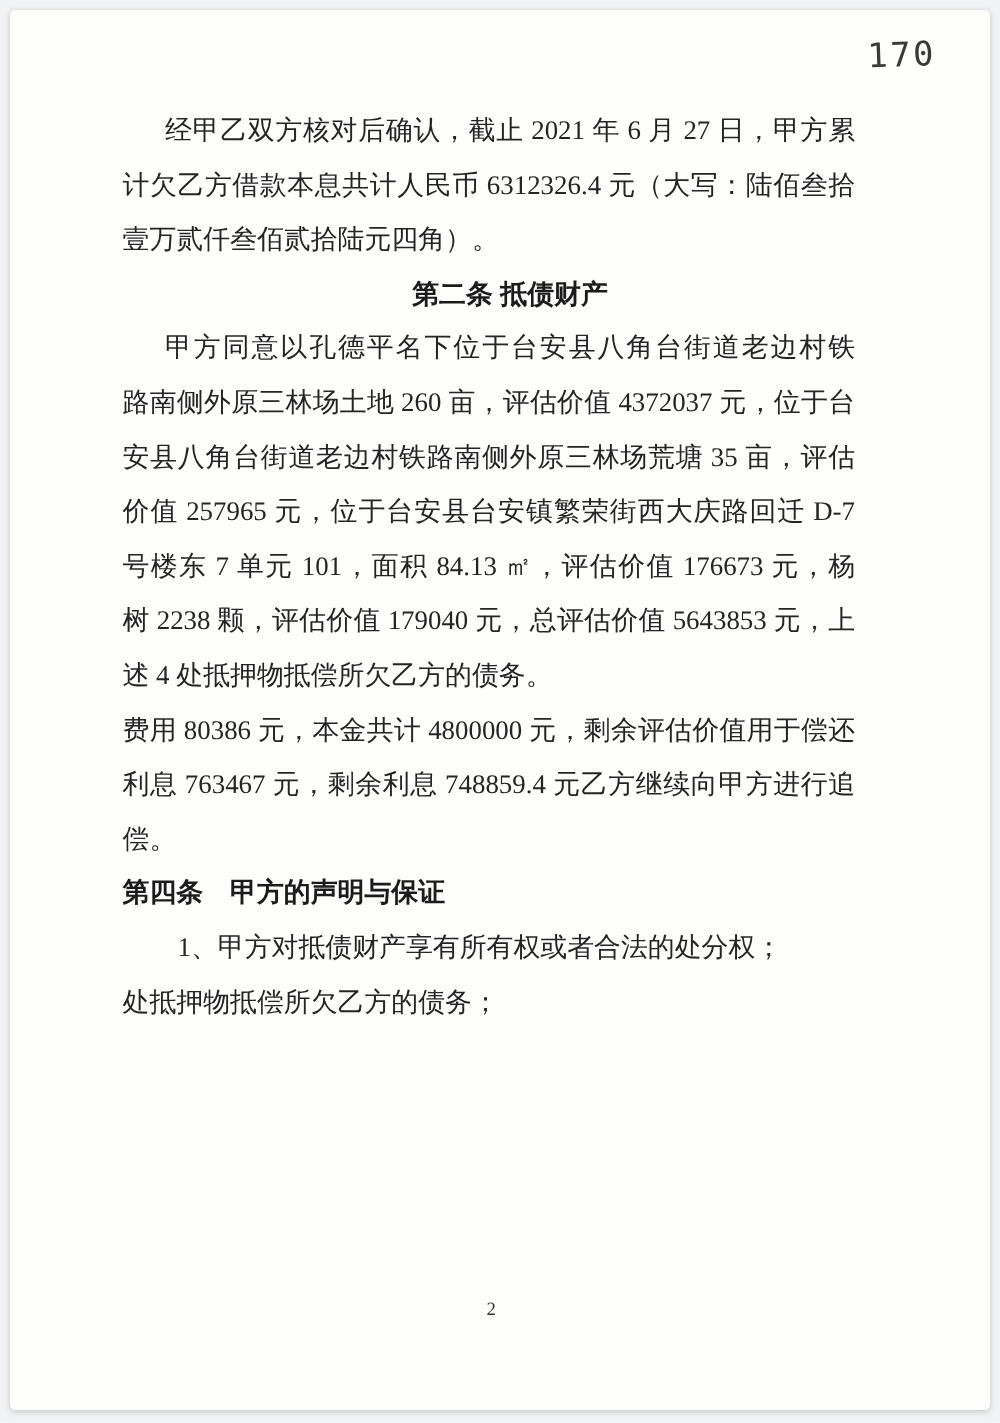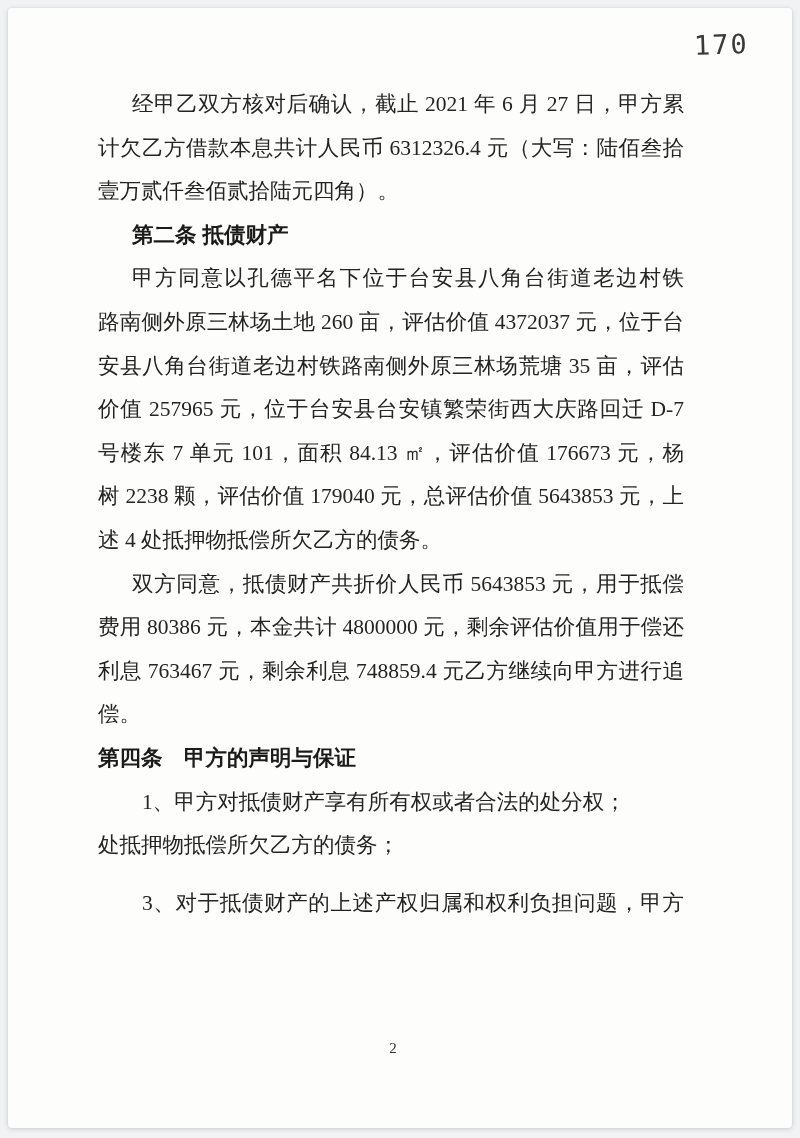--- a/index.html
+++ b/index.html
@@ -40,21 +40,21 @@
     height: 43.6px;
     line-height: 43.6px;
     overflow: hidden;
     text-align: left;
   }
   .fill {
     text-align: justify;
     text-align-last: justify;
     text-justify: inter-character;
   }
-  .indent { text-indent: 34px; }
+  .indent { text-indent: 34px; text-align: center; }
   .item   { text-indent: 44px; }
   .gap    { margin-top: 14px; }
   .heading {
     font-weight: bold;
     color: #1b1b1b;
     font-family: "Liberation Sans", "DejaVu Sans", sans-serif;
   }
   .footer {
     position: absolute;
     left: 0; top: 1030px;
@@ -77,25 +77,23 @@
     <div class="line fill">计欠乙方借款本息共计人民币 6312326.4 元（大写：陆佰叁拾</div>
     <div class="line">壹万贰仟叁佰贰拾陆元四角）。</div>
     <div class="line heading indent">第二条 抵债财产</div>
     <div class="line fill indent">甲方同意以孔德平名下位于台安县八角台街道老边村铁</div>
     <div class="line fill">路南侧外原三林场土地 260 亩，评估价值 4372037 元，位于台</div>
     <div class="line fill">安县八角台街道老边村铁路南侧外原三林场荒塘 35 亩，评估</div>
     <div class="line fill">价值 257965 元，位于台安县台安镇繁荣街西大庆路回迁 D-7</div>
     <div class="line fill">号楼东 7 单元 101，面积 84.13 ㎡，评估价值 176673 元，杨</div>
     <div class="line fill">树 2238 颗，评估价值 179040 元，总评估价值 5643853 元，上</div>
     <div class="line">述 4 处抵押物抵偿所欠乙方的债务。</div>
-    <div class="line fill indent">双方同意，抵债财产共折价人民币 5643853 元，用于抵偿</div>
     <div class="line fill">费用 80386 元，本金共计 4800000 元，剩余评估价值用于偿还</div>
     <div class="line fill">利息 763467 元，剩余利息 748859.4 元乙方继续向甲方进行追</div>
     <div class="line">偿。</div>
     <div class="line heading">第四条　甲方的声明与保证</div>
     <div class="line item">1、甲方对抵债财产享有所有权或者合法的处分权；</div>
     <div class="line">处抵押物抵偿所欠乙方的债务；</div>
-    <div class="line fill item gap">3、对于抵债财产的上述产权归属和权利负担问题，甲方</div>
   </div>
 
   <div class="footer">2</div>
 
 </div>
 
 </body></html>

